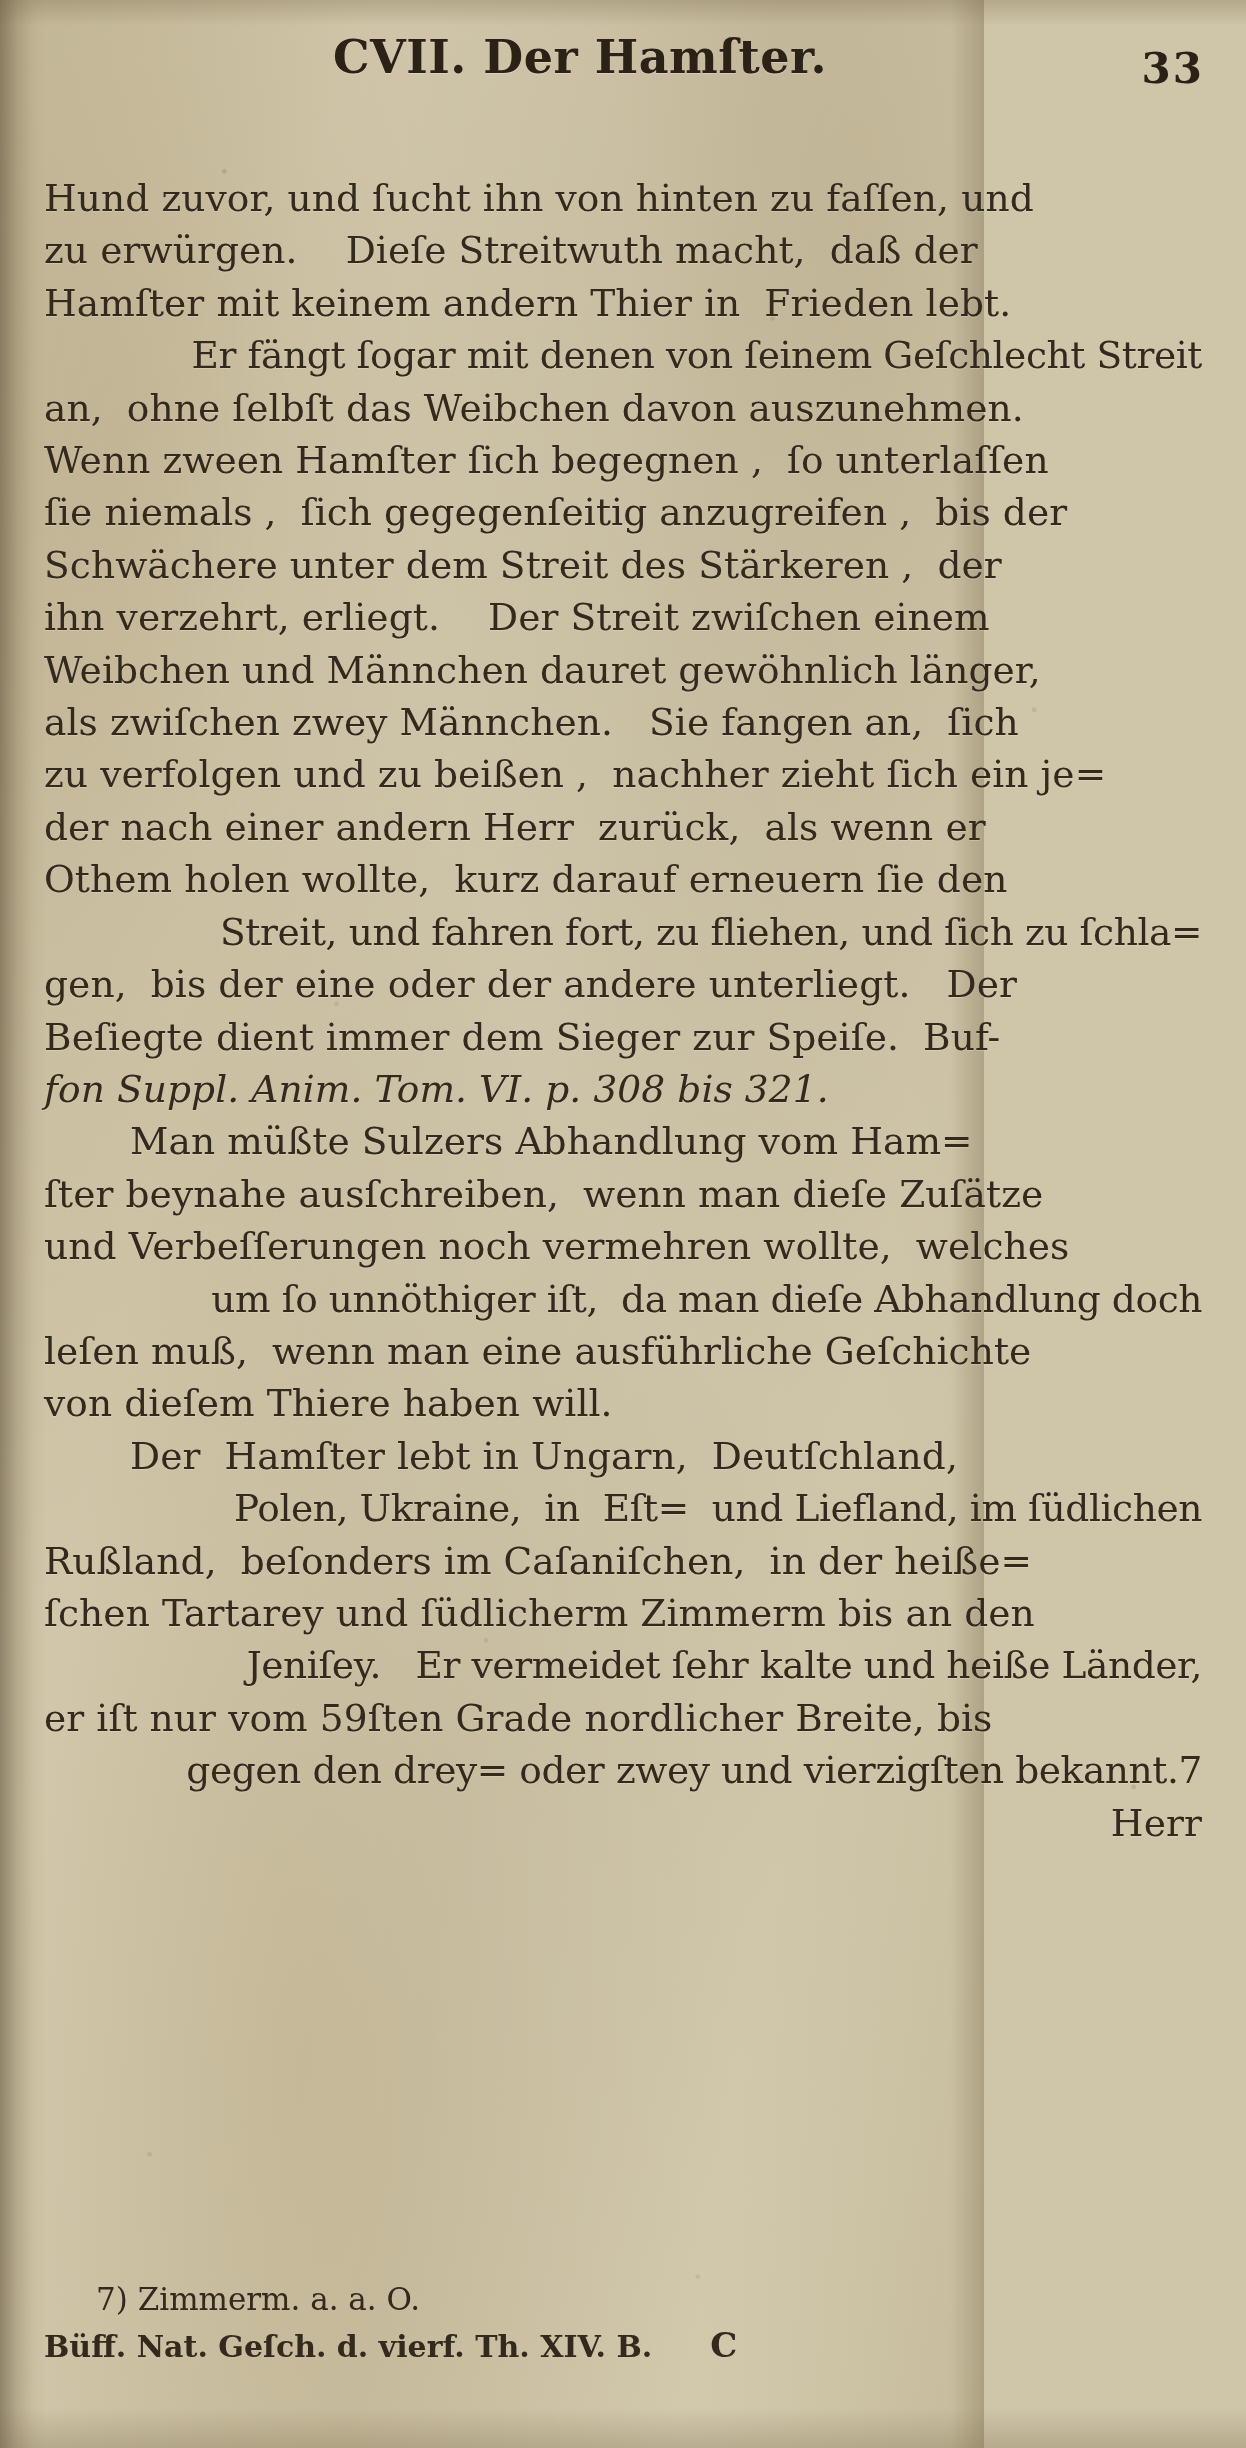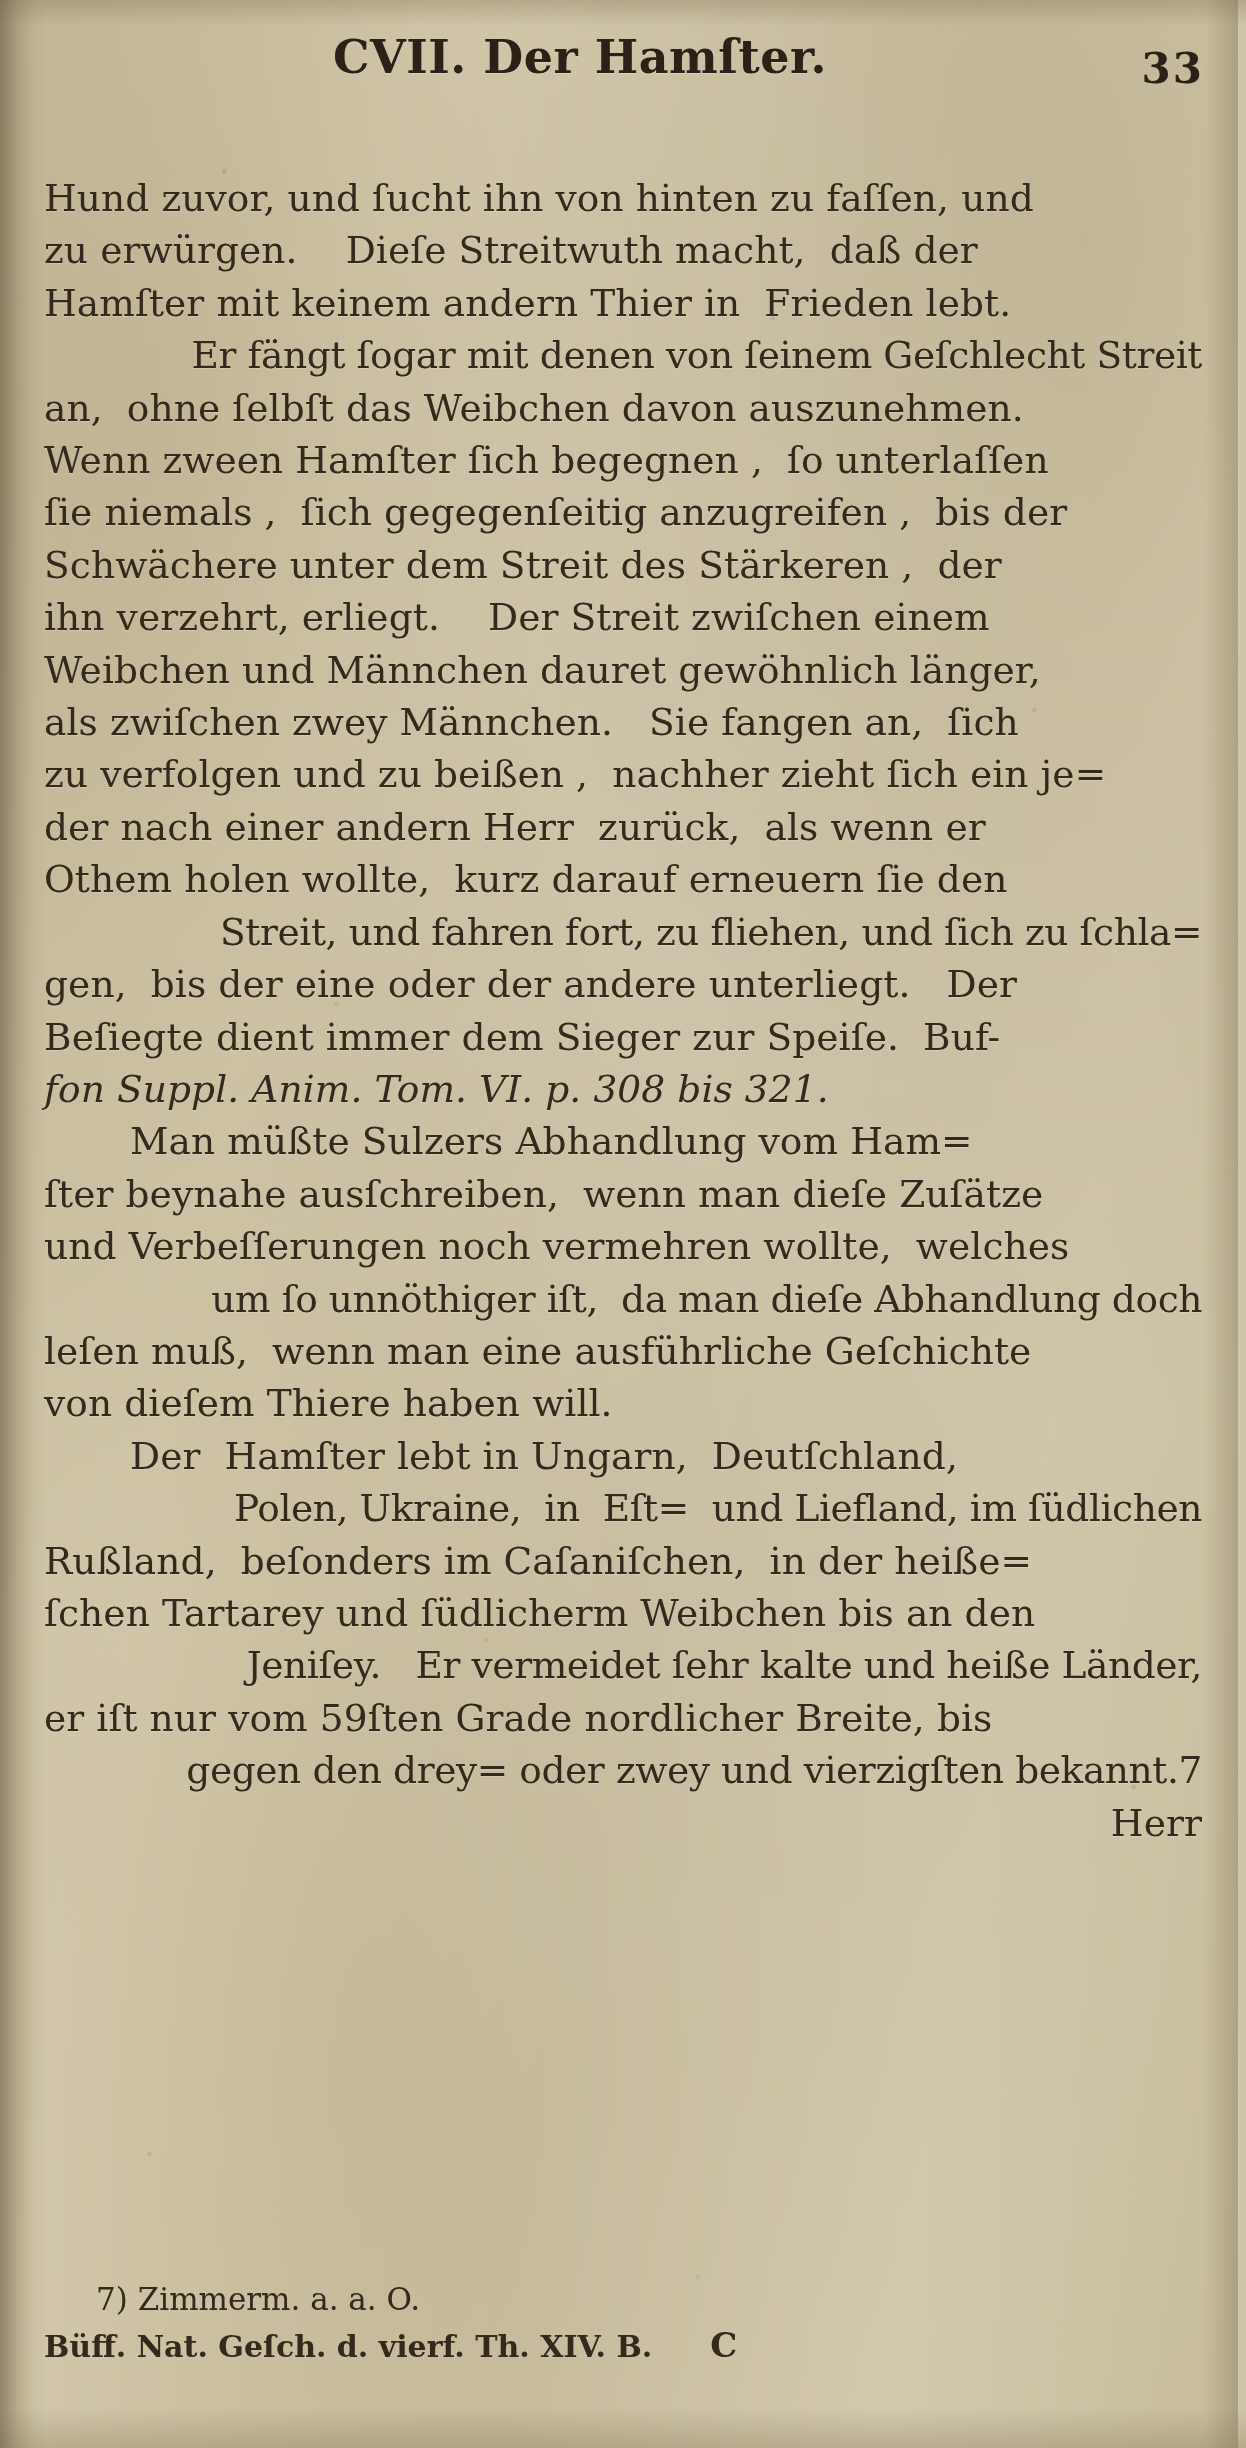--- a/index.html
+++ b/index.html
@@ -10,21 +10,21 @@
     width: 1246px;
     height: 2448px;
     background: #cfc5a8;
     font-family: "DejaVu Serif", serif;
     overflow: hidden;
   }
 
   
   #page {
     position: relative;
-    width: 1238px;
+    width: 984px;
     height: 2448px;
     background-color: #d2c8ab;
     background-image:
       radial-gradient(ellipse at 12% 18%, rgba(160,142,105,0.30) 0%, rgba(160,142,105,0) 42%),
       radial-gradient(ellipse at 88% 10%, rgba(150,132,96,0.25) 0%, rgba(150,132,96,0) 38%),
       radial-gradient(ellipse at 70% 62%, rgba(196,186,158,0.45) 0%, rgba(196,186,158,0) 48%),
       radial-gradient(ellipse at 30% 84%, rgba(168,150,112,0.28) 0%, rgba(168,150,112,0) 45%),
       radial-gradient(ellipse at 52% 40%, rgba(214,206,182,0.50) 0%, rgba(214,206,182,0) 55%),
       linear-gradient(100deg, #c9bfa0 0%, #d6ccb0 25%, #cdc3a6 55%, #d4caae 78%, #c6bc9c 100%);
     box-sizing: border-box;
@@ -199,21 +199,21 @@
     <div class="line italic">fon Suppl. Anim. Tom. VI. p. 308 bis 321.</div>
     <div class="line indent">Man müßte Sulzers Abhandlung vom Ham=</div>
     <div class="line">ſter beynahe ausſchreiben,  wenn man dieſe Zuſätze</div>
     <div class="line">und Verbeſſerungen noch vermehren wollte,  welches</div>
     <div class="line tight">um ſo unnöthiger iſt,  da man dieſe Abhandlung doch</div>
     <div class="line">leſen muß,  wenn man eine ausführliche Geſchichte</div>
     <div class="line">von dieſem Thiere haben will.</div>
     <div class="line indent">Der  Hamſter lebt in Ungarn,  Deutſchland,</div>
     <div class="line tight">Polen, Ukraine,  in  Eſt=  und Liefland, im ſüdlichen</div>
     <div class="line">Rußland,  beſonders im Caſaniſchen,  in der heiße=</div>
-    <div class="line">ſchen Tartarey und ſüdlicherm Weibchen bis an den</div>
+    <div class="line">ſchen Tartarey und ſüdlicherm Zimmerm bis an den</div>
     <div class="line tight">Jeniſey.   Er vermeidet ſehr kalte und heiße Länder,</div>
     <div class="line">er iſt nur vom 59ſten Grade nordlicher Breite, bis</div>
     <div class="line tight">gegen den drey= oder zwey und vierzigſten bekannt.7</div>
     <div class="line" style="text-align:right;">Herr</div>
   </div>
 
   <div id="footnotes">
     <div class="footnote-line small">7) Zimmerm. a. a. O.</div>
     <div class="footnote-line"><span>Büff. Nat. Geſch. d. vierf. Th. XIV. B.</span><span id="signature-mark">C</span></div>
   </div>

